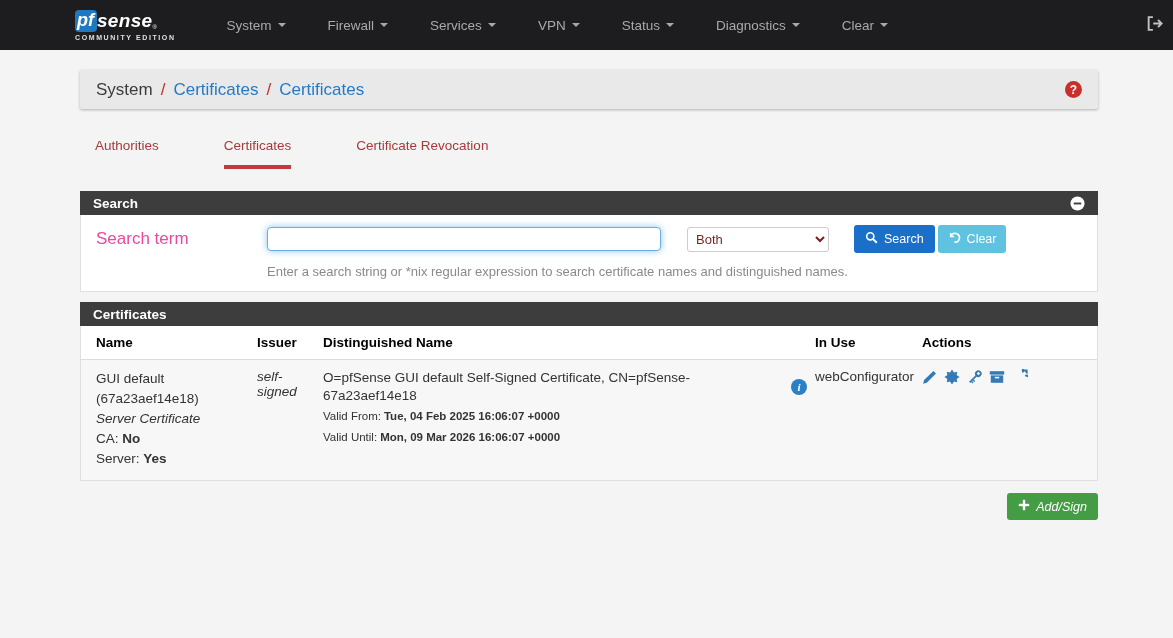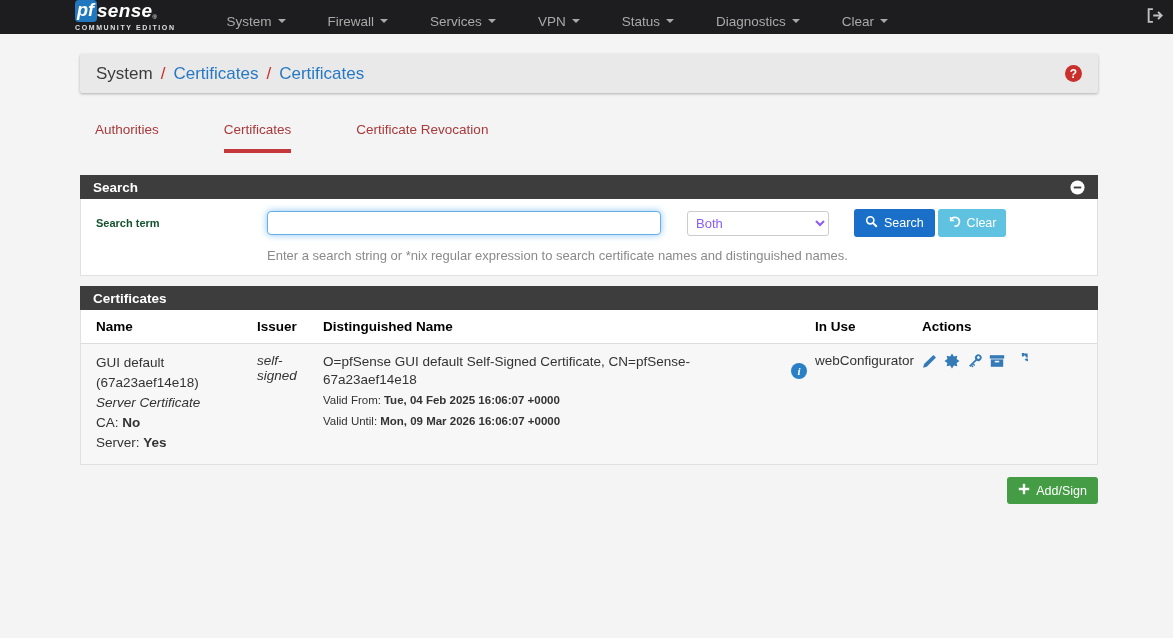--- a/index.html
+++ b/index.html
@@ -6,23 +6,24 @@
   html, body { width: 1173px; height: 638px; }
   body {
     font-family: "Liberation Sans", sans-serif;
     background: #f4f4f4;
     color: #333;
     overflow: hidden;
   }
 
   
   .navbar {
-    height: 34px;
+    height: 50px;
     background: #1d1d1f;
     display: flex;
+    align-items: center;
     padding: 0 10px 0 75px;
   }
   .logo { display: flex; flex-direction: column; margin-right: 30px; cursor: pointer; }
   .logo-top { display: flex; align-items: center; }
   .logo-pf {
     background: #2178be; color: #fff; font-weight: bold; font-style: italic;
     font-size: 18px; line-height: 20px; padding: 0 3px 2px 2px; border-radius: 4px;
   }
   .logo-sense { color: #fff; font-weight: bold; font-style: italic; font-size: 19px; letter-spacing: .3px; }
   .logo-reg { color: #fff; font-size: 6px; align-self: flex-end; margin-bottom: 2px; }
@@ -77,29 +78,29 @@
     font-size: 13.5px; font-weight: bold;
   }
   .panel-header .collapse-icon { margin-left: auto; cursor: pointer; display: flex; }
   .panel-body {
     background: #fff; border: 1px solid #e0e0e0; border-top: none;
   }
 
   
   .search-body { padding: 10px 14px 12px 15px; }
   .form-row { display: flex; align-items: center; }
-  .form-label { width: 171px; font-size: 11px; font-weight: bold; color: #14532d; }
+  .form-label { width: 171px; font-size: 17px; font-weight: normal; color: #ec4899; }
   .search-input {
     width: 394px; height: 24px; font-size: 13px; padding: 0 8px;
     border: 1px solid #66afe9; border-radius: 4px; outline: none;
     box-shadow: 0 0 7px rgba(102,175,233,.75);
     font-family: "Liberation Sans", sans-serif;
   }
   .type-select {
-    margin-left: 26px; width: 142px; height: 25px; font-size: 13px; color: #8b5cf6;
+    margin-left: 26px; width: 142px; height: 25px; font-size: 13px; color: #7f1d1d;
     border: 1px solid #ccc; border-radius: 3px; background: #fff; padding: 0 4px;
     font-family: "Liberation Sans", sans-serif;
   }
   .btn { border: none; border-radius: 3px; color: #fff; font-size: 12.5px;
     display: inline-flex; align-items: center; gap: 6px; cursor: pointer;
     font-family: "Liberation Sans", sans-serif; }
   .btn-search { margin-left: 25px; background: #1a70c8; padding: 6px 11px; }
   .btn-clear  { margin-left: 3px;  background: #5fc2e0; padding: 6px 10px; }
   .hint-row { margin: 11px 0 0 171px; color: #8a8a8a; font-size: 13px; }
 
@@ -124,21 +125,21 @@
     display: flex; align-items: center; justify-content: center; cursor: pointer;
   }
   .valid-line { font-size: 11.5px; line-height: 19px; margin-top: 2px; }
   .valid-line:first-of-type { margin-top: 9px; }
   .valid-line b { margin-left: 3px; }
   .actions-cell { white-space: nowrap; }
   .action-icon { display: inline-block; margin-right: 3px; cursor: pointer; vertical-align: middle; }
 
   
   .footer-row { margin: 12px 75px 0 80px; display: flex; justify-content: flex-end; }
-  .btn-addsign { background: #449d44; padding: 6px 11px; font-size: 12.5px; }
+  .btn-addsign { background: #449d44; padding: 6px 11px; font-size: 12.5px; font-style: italic; }
 </style>
 </head>
 <body>
 
 <div class="navbar">
   <div class="logo">
     <div class="logo-top">
       <span class="logo-pf">pf</span>
         <span class="logo-sense">sense</span>
         <span class="logo-reg">®</span>

